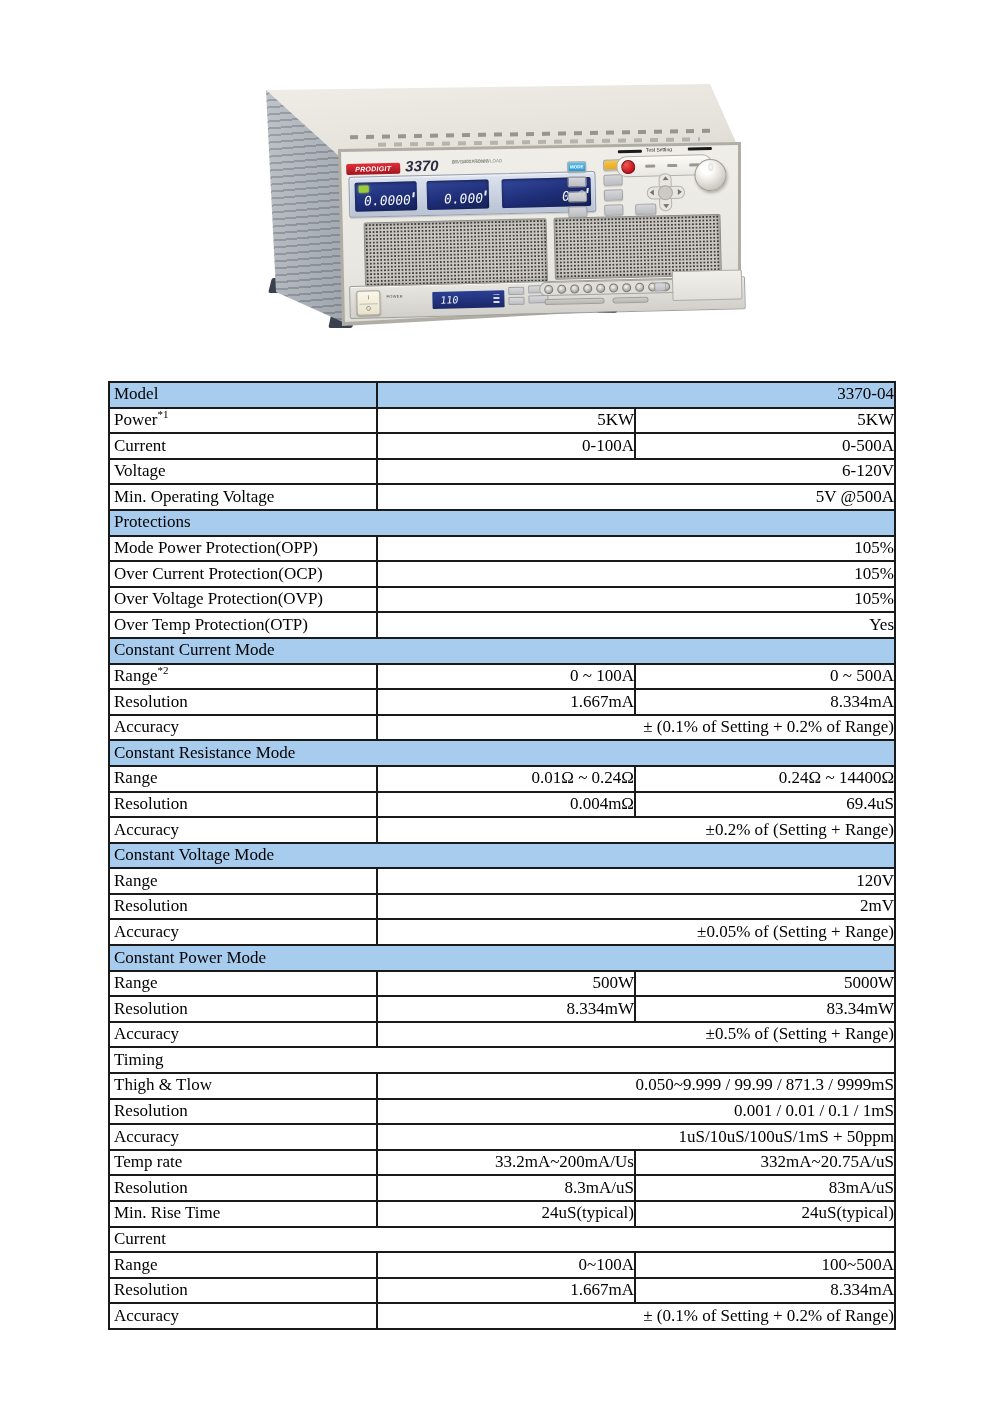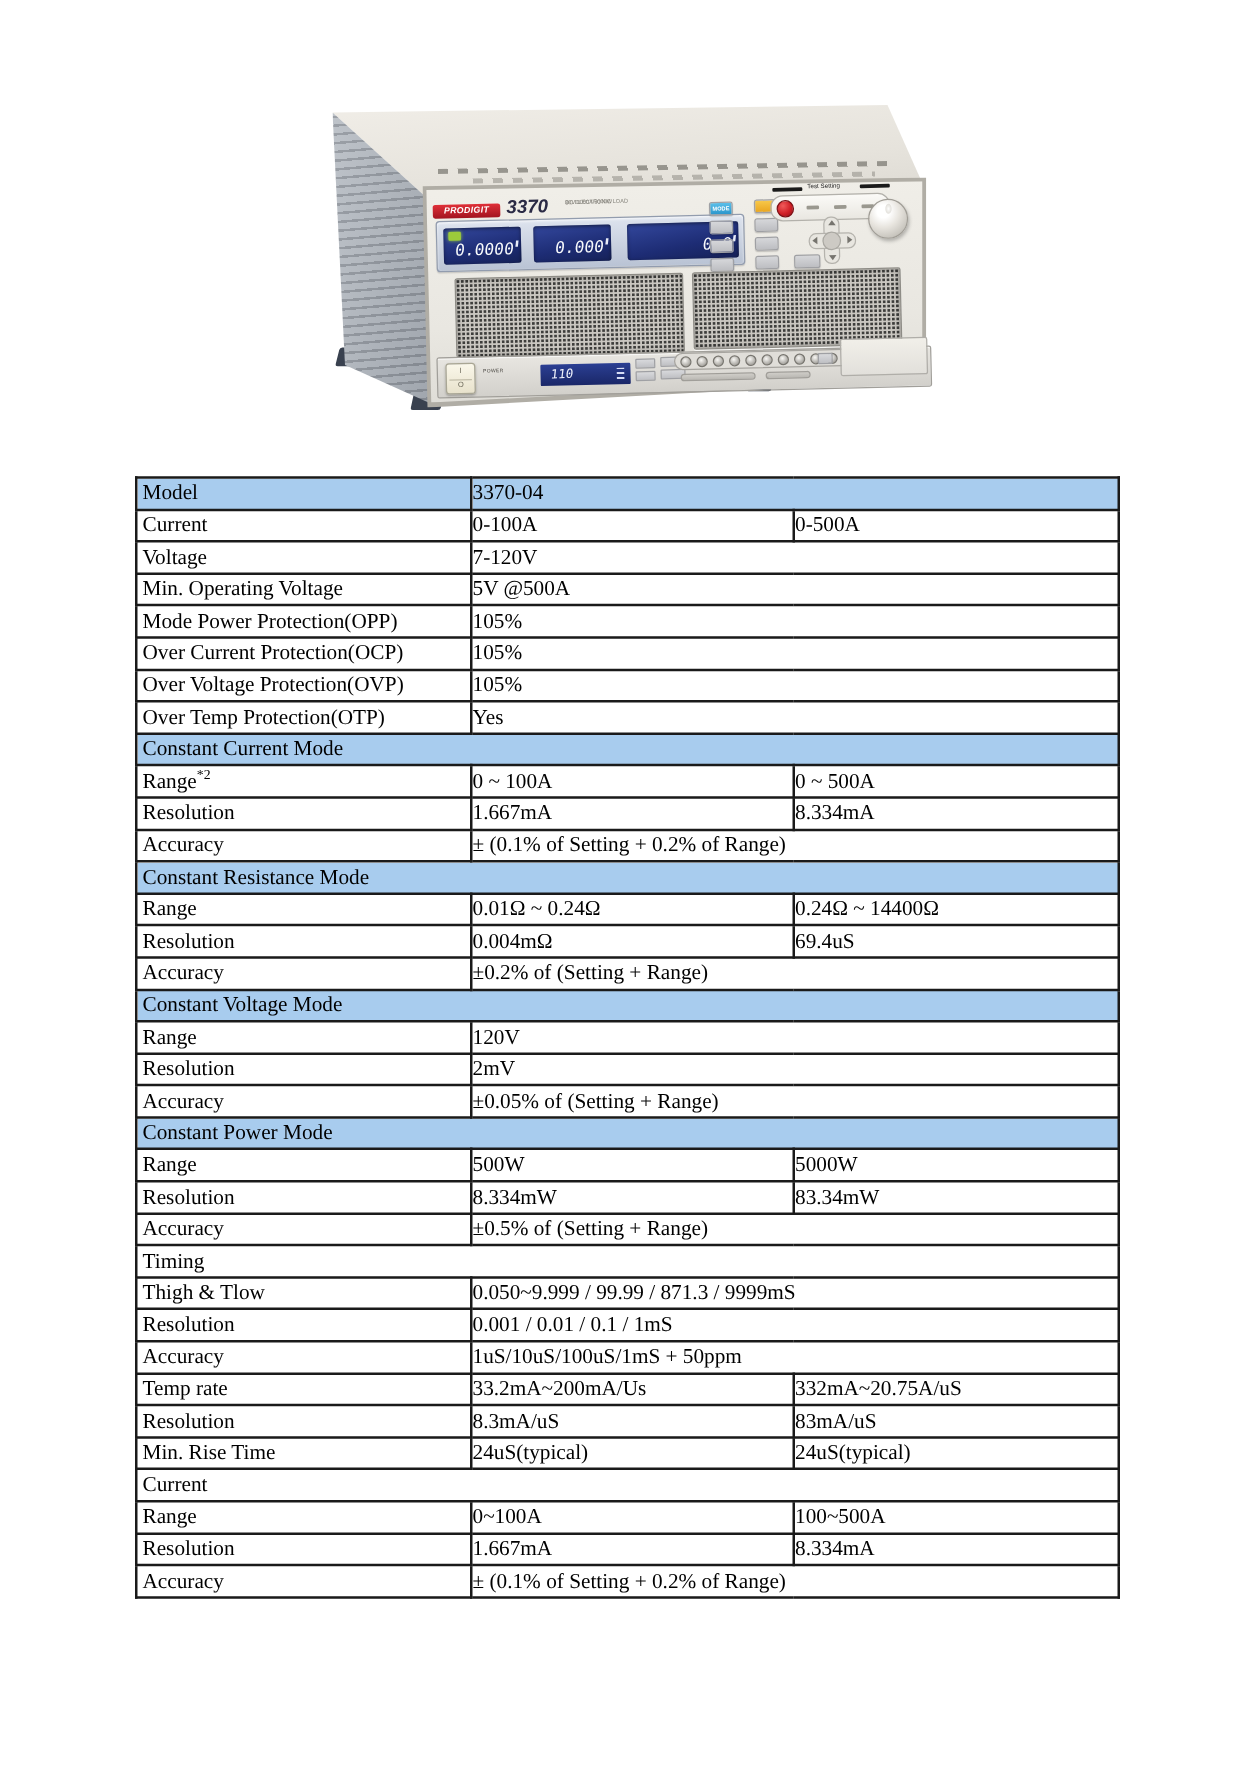--- a/index.html
+++ b/index.html
@@ -104,21 +104,21 @@
   .sq{left:304px;top:3px;width:12px;height:9px;background:linear-gradient(#d8d9dc,#bfc0c4);
        border:1px solid #9fa0a4;border-radius:1px;}
   .rmodule{left:322px;top:-8px;width:70px;height:30px;background:linear-gradient(#f1efe9,#e2e0db);
        border:1px solid #b0aea9;border-radius:2px;}
 
   
   table.spec{position:absolute;left:108px;top:381px;width:786px;border-collapse:collapse;
        table-layout:fixed;font-family:"Liberation Serif",serif;font-size:17px;color:#000;}
   table.spec td{border:2px solid #1a1a1a;height:23.6px;padding:0 0 0 4px;overflow:hidden;
        white-space:nowrap;line-height:1.1;}
-  table.spec td.val{text-align:left;padding:0;}
+  table.spec td.val{text-align:right;padding:0;}
   table.spec tr.section td, table.spec tr.model td{background:#a8ccee;}
   table.spec sup{font-size:11px;line-height:0;}
 </style>
 </head>
 <body>
 
 <div class="page">
 
   <div class="device">
     <div class="foot f3"></div>
@@ -215,31 +215,39 @@
         <col style="width:268px">
         <col style="width:258px">
         <col style="width:260px">
       </colgroup>
     <tbody id="spec-body">
         <tr class="model">
           <td class="label"><span>Model</span></td>
           <td class="val" colspan="2"><span>3370-04</span></td>
         </tr>
         <tr class="">
+          <td class="label"><span>Power</span><sup>*1</sup></td>
+          <td class="val"><span>5KW</span></td>
+          <td class="val"><span>5KW</span></td>
+        </tr>
+        <tr class="">
           <td class="label"><span>Current</span></td>
           <td class="val"><span>0-100A</span></td>
           <td class="val"><span>0-500A</span></td>
         </tr>
         <tr class="">
           <td class="label"><span>Voltage</span></td>
-          <td class="val" colspan="2"><span>7-120V</span></td>
+          <td class="val" colspan="2"><span>6-120V</span></td>
         </tr>
         <tr class="">
           <td class="label"><span>Min. Operating Voltage</span></td>
           <td class="val" colspan="2"><span>5V @500A</span></td>
+        </tr>
+        <tr class="section">
+          <td class="label" colspan="3"><span>Protections</span></td>
         </tr>
         <tr class="">
           <td class="label"><span>Mode Power Protection(OPP)</span></td>
           <td class="val" colspan="2"><span>105%</span></td>
         </tr>
         <tr class="">
           <td class="label"><span>Over Current Protection(OCP)</span></td>
           <td class="val" colspan="2"><span>105%</span></td>
         </tr>
         <tr class="">

